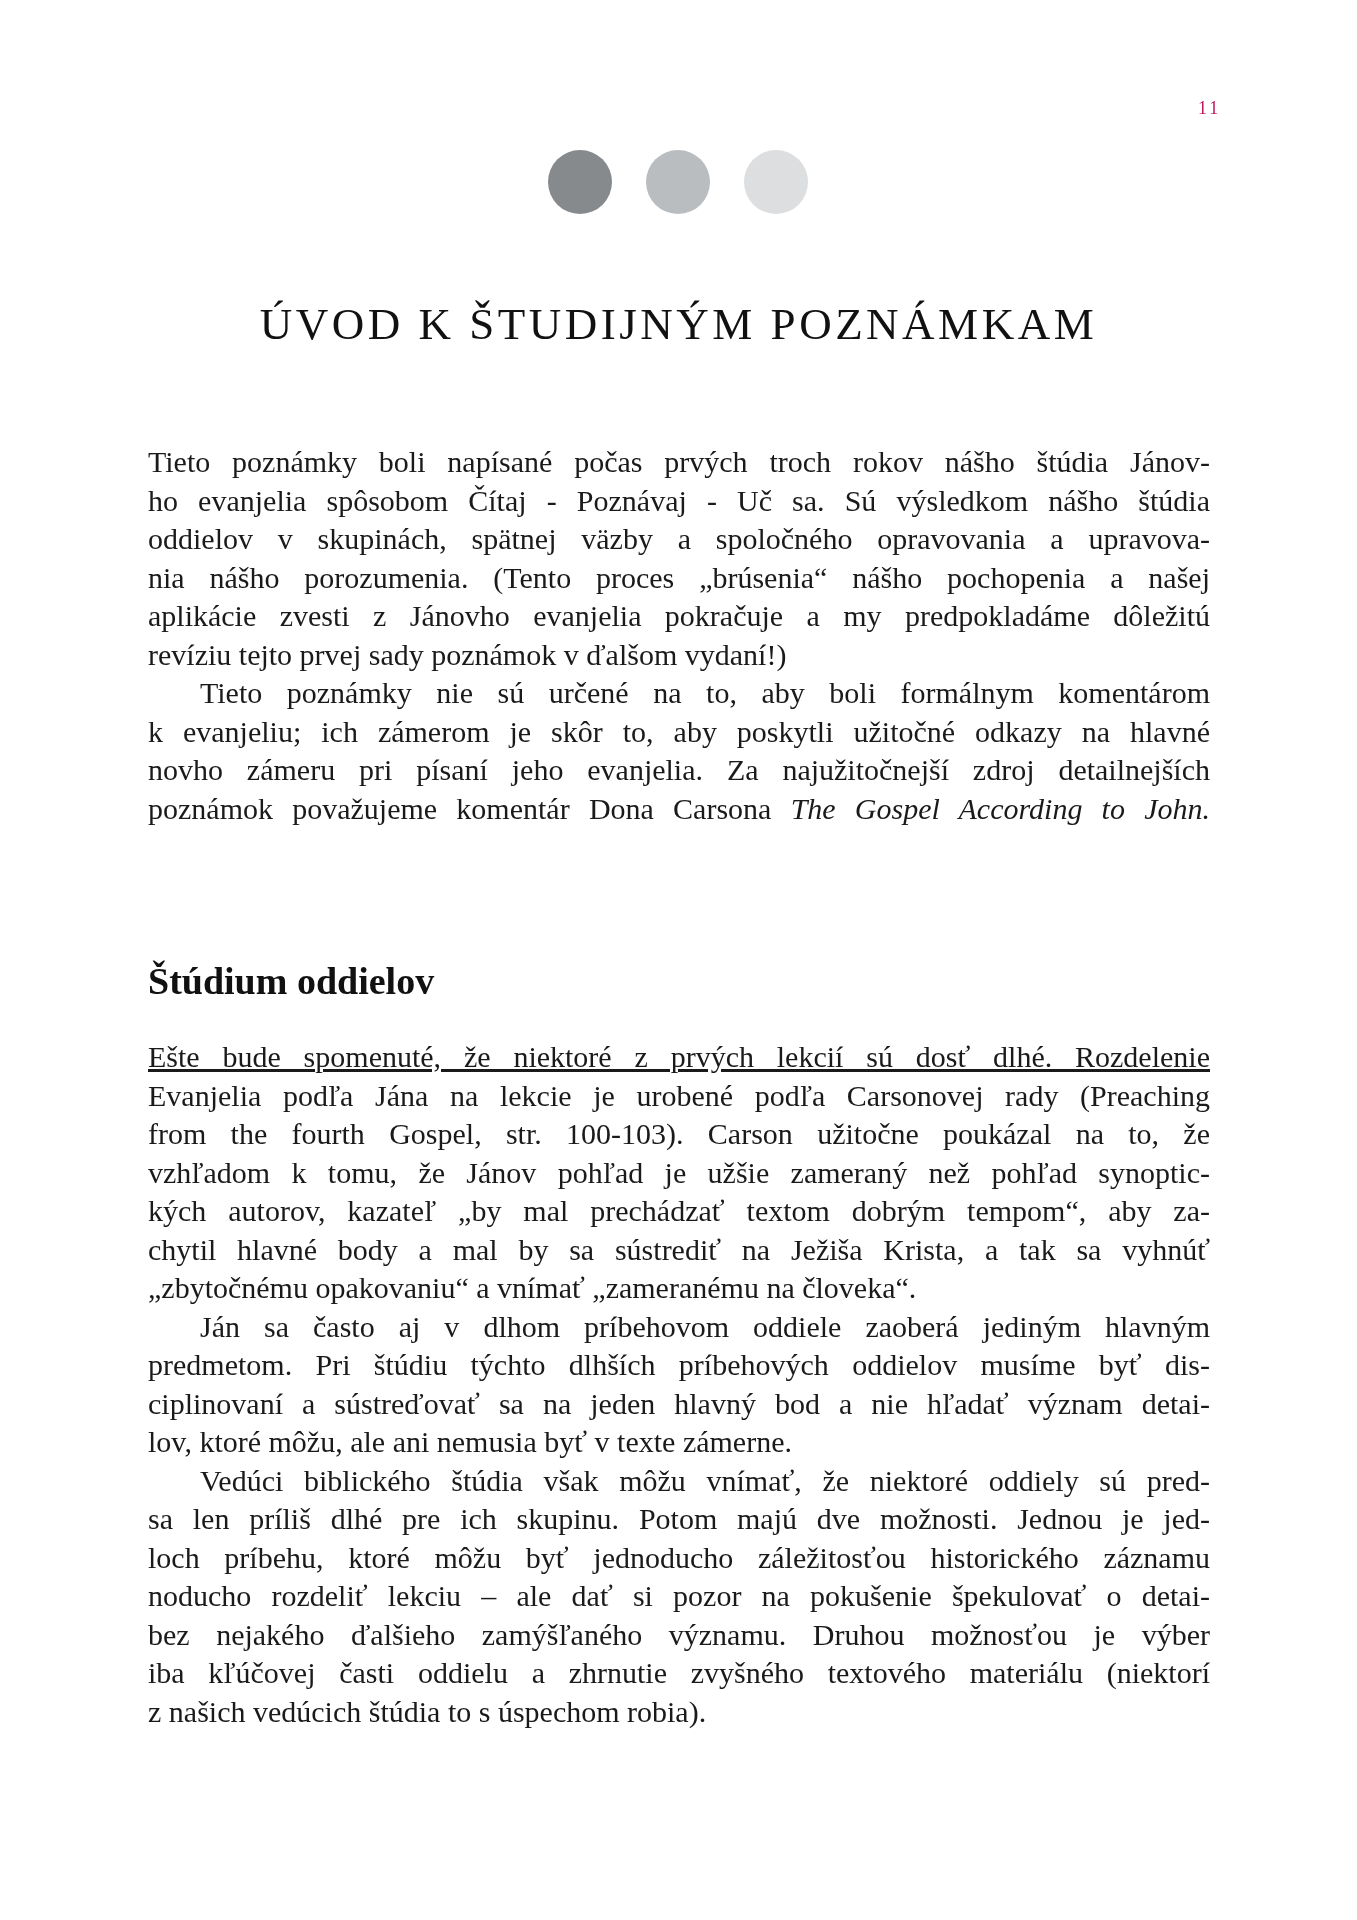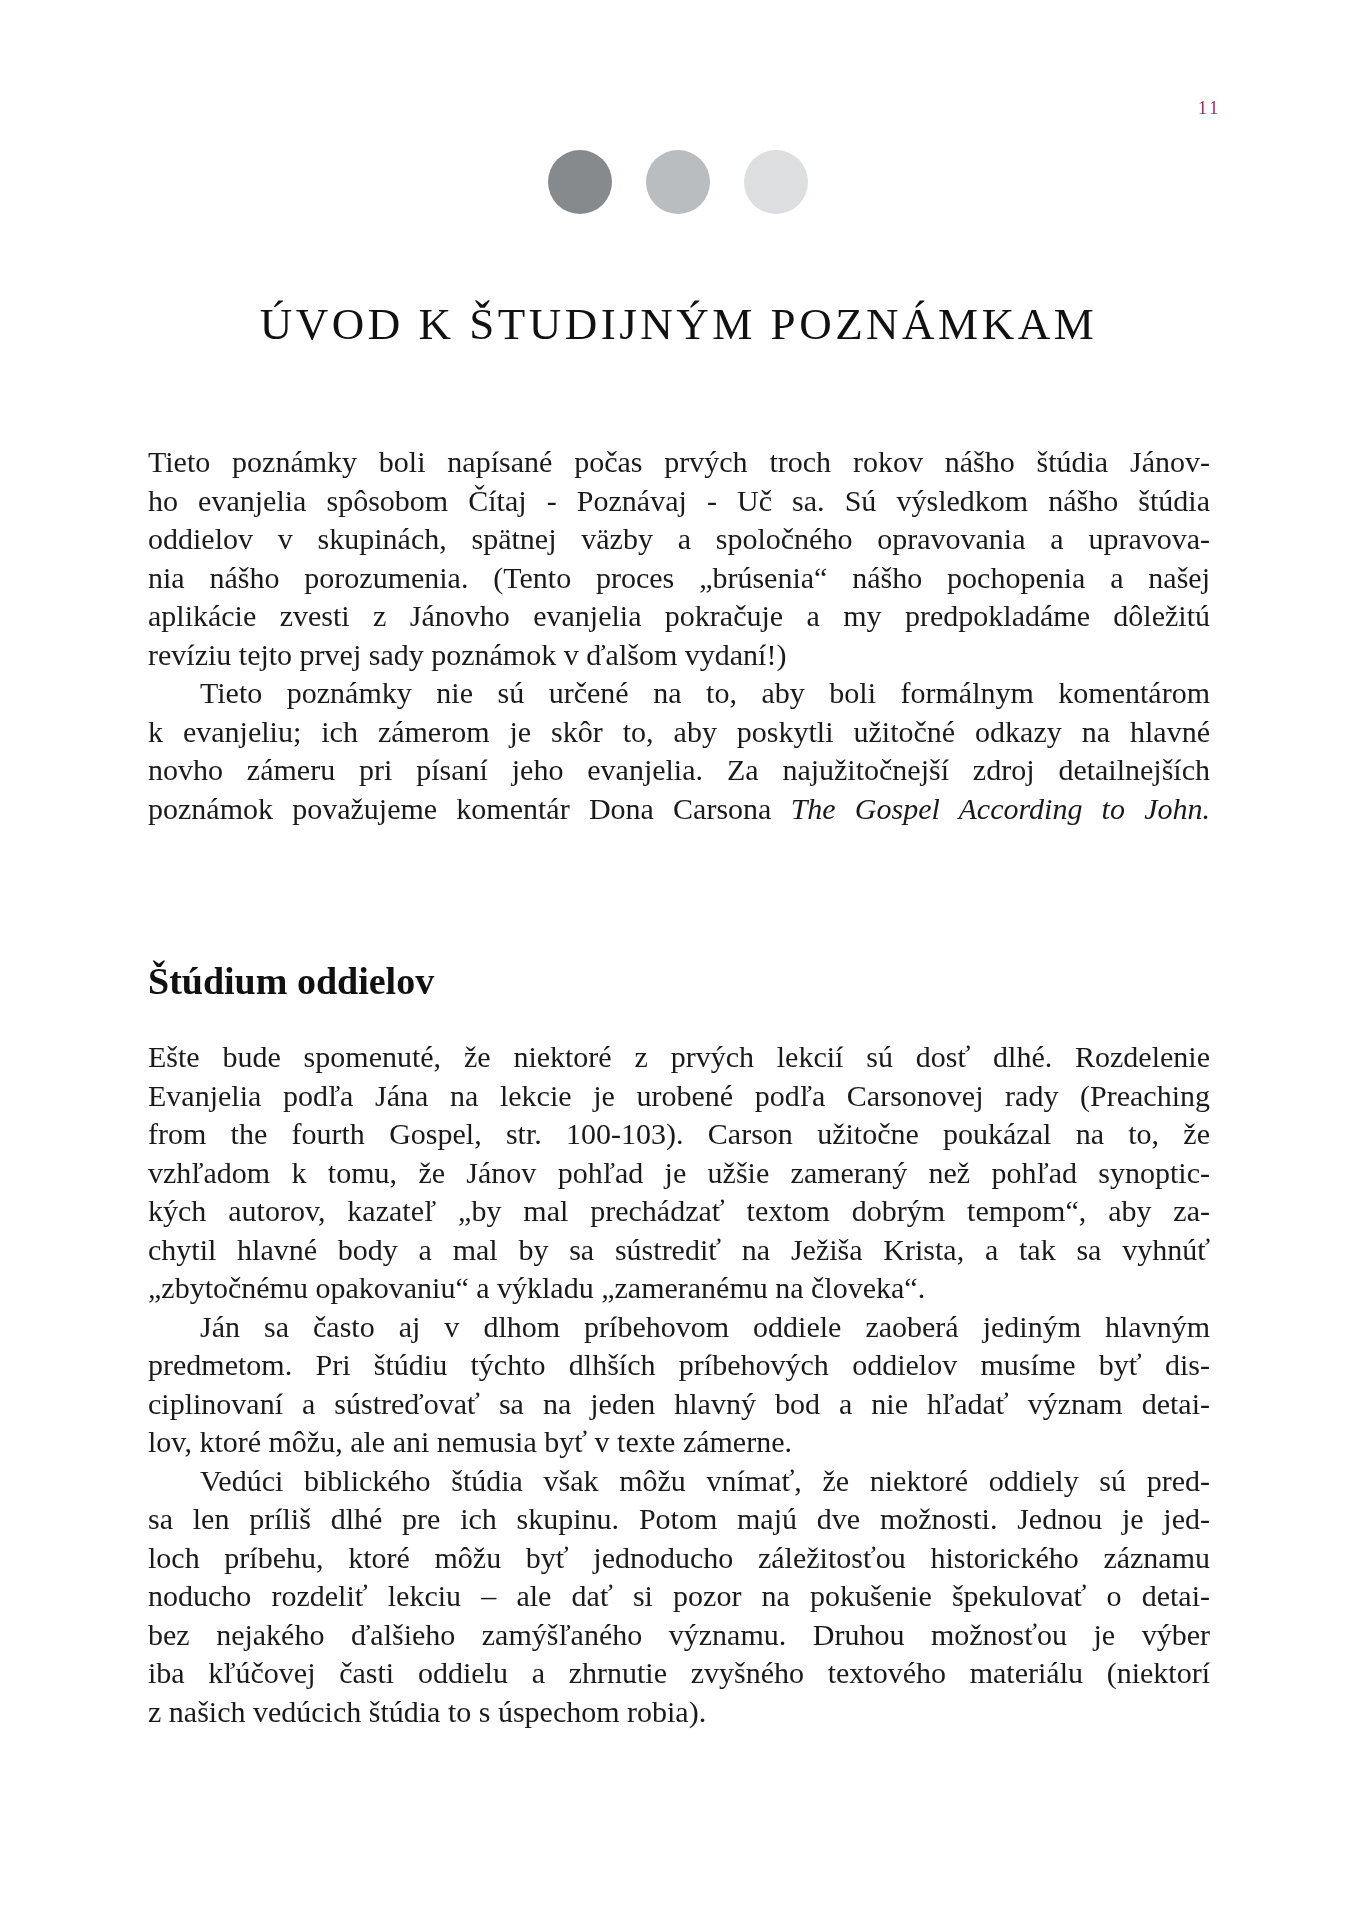--- a/index.html
+++ b/index.html
@@ -64,27 +64,27 @@
       <span class="line" style="white-space: nowrap; word-spacing: 0px;">k evanjeliu; ich zámerom je skôr to, aby poskytli užitočné odkazy na hlavné</span>
       <span class="line" style="white-space: nowrap; word-spacing: 0px;">novho zámeru pri písaní jeho evanjelia. Za najužitočnejší zdroj detailnejších</span>
       <span class="line" style="white-space: nowrap; word-spacing: 0px;"><span>poznámok považujeme komentár Dona Carsona </span><em>The Gospel According to John.</em></span>
     </div>
   </div>
 
   <h2 class="section-heading">Štúdium oddielov</h2>
 
   <div class="column para-block block-b">
     <div>
-      <span class="line" style="white-space: nowrap; word-spacing: 0px;">Ešte bude spomenuté, že niektoré z prvých lekcií sú dosť dlhé. Rozdelenie</span>
+      <span class="line" style="white-space: nowrap; word-spacing: 0px; text-decoration: underline;">Ešte bude spomenuté, že niektoré z prvých lekcií sú dosť dlhé. Rozdelenie</span>
       <span class="line" style="white-space: nowrap; word-spacing: 0px;">Evanjelia podľa Jána na lekcie je urobené podľa Carsonovej rady (Preaching</span>
       <span class="line" style="white-space: nowrap; word-spacing: 0px;">from the fourth Gospel, str. 100-103). Carson užitočne poukázal na to, že</span>
       <span class="line" style="white-space: nowrap; word-spacing: 0px;">vzhľadom k tomu, že Jánov pohľad je užšie zameraný než pohľad synoptic-</span>
       <span class="line" style="white-space: nowrap; word-spacing: 0px;">kých autorov, kazateľ „by mal prechádzať textom dobrým tempom“, aby za-</span>
       <span class="line" style="white-space: nowrap; word-spacing: 0px;">chytil hlavné body a mal by sa sústrediť na Ježiša Krista, a tak sa vyhnúť</span>
-      <span class="line last">„zbytočnému opakovaniu“ a výkladu „zameranému na človeka“.</span>
+      <span class="line last">„zbytočnému opakovaniu“ a vnímať „zameranému na človeka“.</span>
     </div>
     <div>
       <span class="line indent" style="white-space: nowrap; word-spacing: 0px;">Ján sa často aj v dlhom príbehovom oddiele zaoberá jediným hlavným</span>
       <span class="line" style="white-space: nowrap; word-spacing: 0px;">predmetom. Pri štúdiu týchto dlhších príbehových oddielov musíme byť dis-</span>
       <span class="line" style="white-space: nowrap; word-spacing: 0px;">ciplinovaní a sústreďovať sa na jeden hlavný bod a nie hľadať význam detai-</span>
       <span class="line last">lov, ktoré môžu, ale ani nemusia byť v texte zámerne.</span>
     </div>
     <div>
       <span class="line indent" style="white-space: nowrap; word-spacing: 0px;">Vedúci biblického štúdia však môžu vnímať, že niektoré oddiely sú pred-</span>
       <span class="line" style="white-space: nowrap; word-spacing: 0px;">sa len príliš dlhé pre ich skupinu. Potom majú dve možnosti. Jednou je jed-</span>

